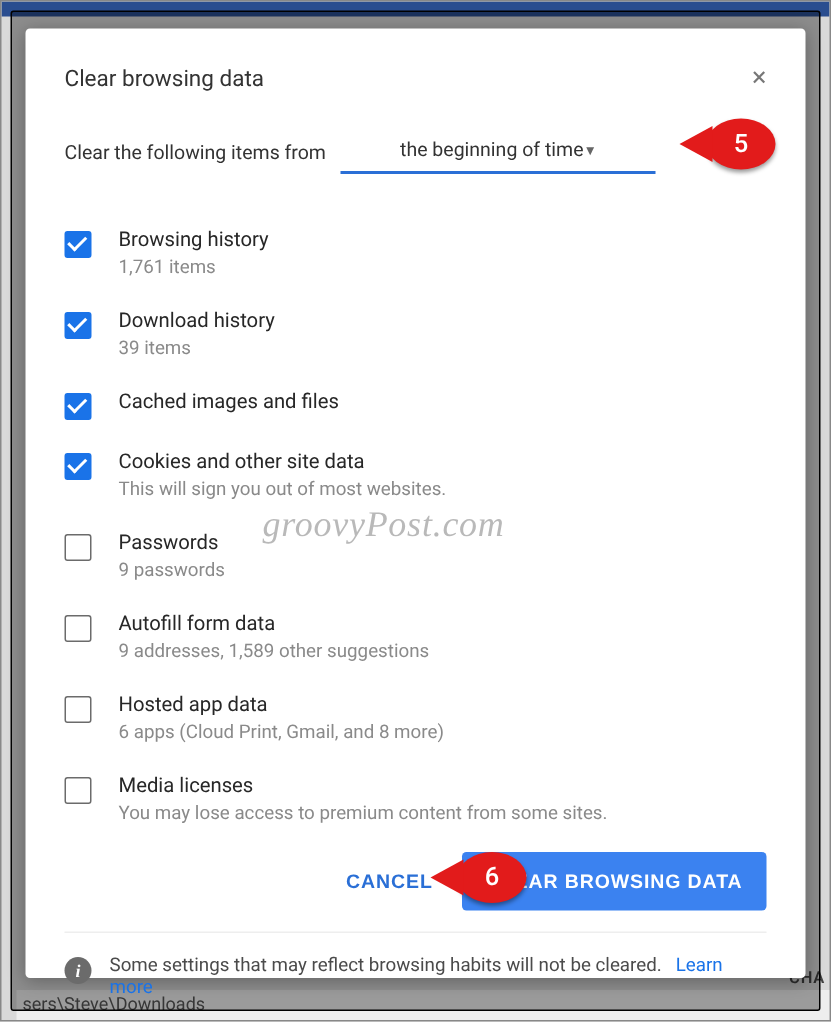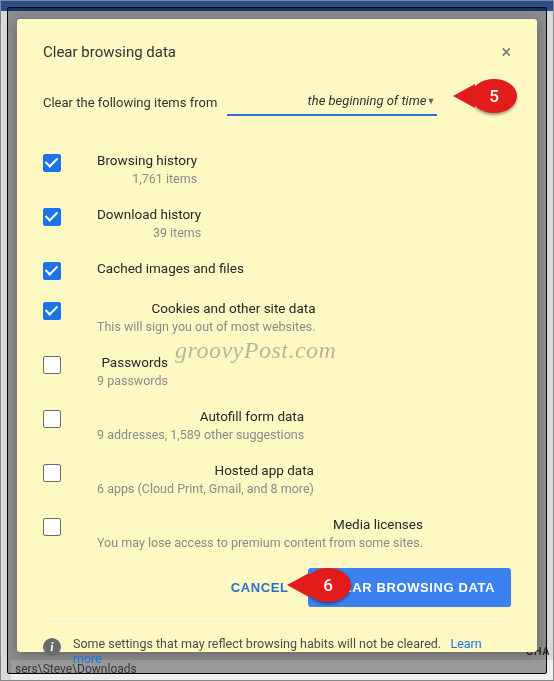--- a/index.html
+++ b/index.html
@@ -17,40 +17,39 @@
   .bg-bottom { position: absolute; left:0; bottom:0; right:0; height:20px; font-size:12px; color:#555; padding:2px 2px 2px 4px; background:#eee;margin-left:10px; }
   .overlay {
     position: absolute; inset: 6px 6px 6px 6px;
     background: rgba(0,0,0,0.35);
     border: 1.5px solid #000;
     border-radius: 2px;
   }
   .dialog {
     position: absolute;
     top: 18px; left: 16px; right: 16px; bottom: 28px;
-    background: #fef9c3;
+    background: #ffffff;
     border-radius: 3px;
     box-shadow: 0 2px 12px rgba(0,0,0,0.3);
     padding: 24px 26px 18px 26px;
     display: flex; flex-direction: column;
   }
   .dlg-head { display:flex; align-items:center; justify-content:space-between; margin-bottom: 28px; }
   .dlg-title { font-size: 15px; color: #333; }
   .close { font-size: 18px; color: #777; cursor: pointer; line-height: 14px; }
   .time-row { display:flex; align-items:center; gap:10px; font-size:13px; color:#333; margin-bottom: 28px; position: relative; }
   .time-select {
     flex: 1; border: none; border-bottom: 2px solid #2a6fd6; padding: 4px 2px 6px 2px;
-    display:flex; justify-content:flex-end; align-items:center; cursor:pointer;
+    display:flex; justify-content:center; align-items:center; cursor:pointer;
     max-width: 210px;
-    font-style: italic;
   }
   .time-select span:first-child { color:#333; }
   .chev { font-size: 9px; color:#666; }
   .items { display:flex; flex-direction:column; gap:4px; }
-  .item { display:flex; gap:36px; align-items:flex-start; padding: 8px 0; text-align: right; }
+  .item { display:flex; gap:18px; align-items:flex-start; padding: 8px 0; }
   .chk { width:18px; height:18px; border:1.5px solid #6b6b6b; border-radius:2px; flex:none; margin-top:2px; position:relative; cursor:pointer; background:#fff; }
   .chk.checked { background:#1a73e8; border-color:#1a73e8; }
   .chk.checked::after { content:""; position:absolute; left:4px; top:0px; width:5px; height:10px; border:solid #fff; border-width:0 2px 2px 0; transform:rotate(45deg); }
   .it-label { font-size:13.5px; color:#272727; }
   .it-sub { font-size:12.5px; color:#8a8a8a; margin-top:3px; }
   .it-body { display:flex; flex-direction:column; }
   .watermark {
     position:absolute; top:336px; left:174px; font-family: Georgia, serif; font-style: italic;
     font-size: 24px; color: rgba(100,100,100,0.45); letter-spacing: 0.5px; pointer-events:none;
   }

